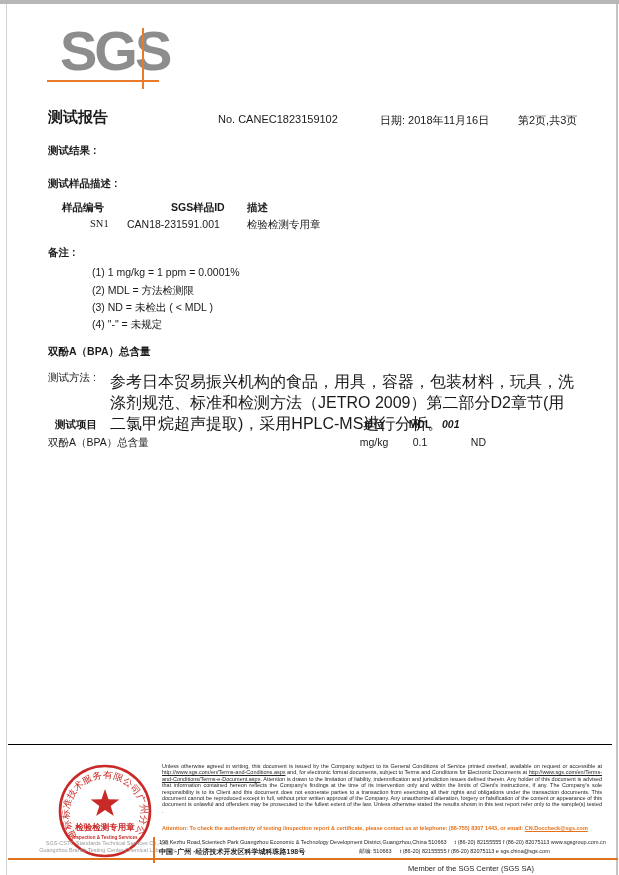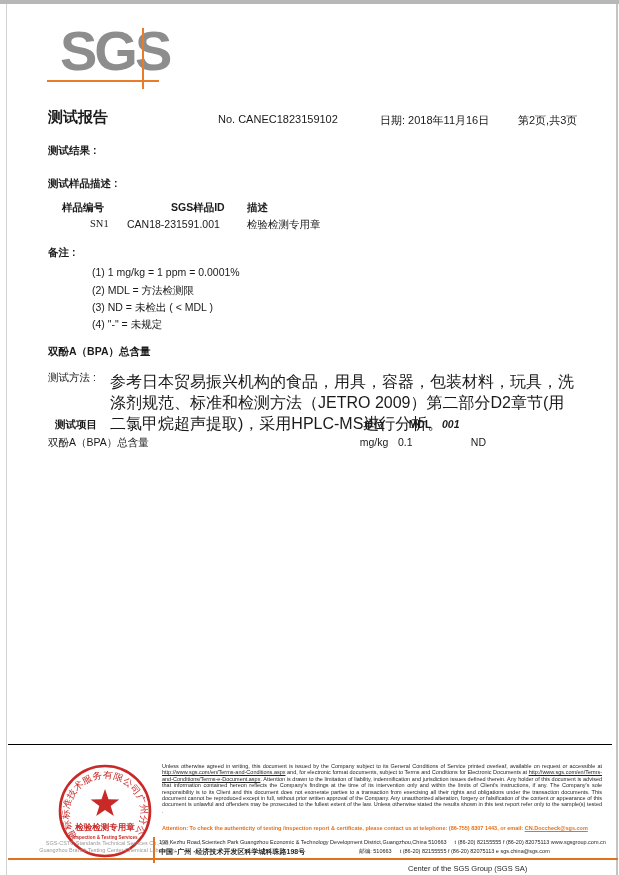--- a/index.html
+++ b/index.html
@@ -46,21 +46,21 @@
   .bpa-heading { left:48px; top:345px; }
   .method-label { left:48px; top:371px; }
   .method-text { left:110px; top:371px; width:470px; font-size:16px; line-height:21px; color:#1a1a1a; }
 
   .rt-h-item { left:55px; top:418px; }
   .rt-h-unit { left:352px; top:418px; width:44px; text-align:center; }
   .rt-h-mdl { left:398px; top:418px; width:44px; text-align:center; }
   .rt-h-001 { left:442px; top:418px; width:44px; font-style:italic; }
   .rt-r-item { left:48px; top:436px; }
   .rt-r-unit { left:352px; top:436px; width:44px; text-align:center; }
-  .rt-r-mdl { left:398px; top:436px; width:44px; }
+  .rt-r-mdl { left:398px; top:436px; width:44px; text-align:center; }
   .rt-r-001 { left:442px; top:436px; width:44px; text-align:right; }
 
   .footer-rule { left:8px; top:744px; width:604px; height:1px; background:#000000; }
 
   
   .stamp-svg { left:52px; top:763px; width:106px; height:100px; }
 
   .company-lines { left:33px; top:840px; width:150px; font-size:5.5px; line-height:7px; color:#9a9a9a; text-align:center; }
 
   .disclaimer { left:162px; top:763px; width:440px; font-size:5.5px; line-height:6.4px; color:#262626; text-align:justify; }
@@ -155,14 +155,14 @@
     </div>
     <div class="addr-row addr-cn-name">
       <span>中国 ·广州 ·经济技术开发区科学城科珠路198号</span>
       <span class="gap" style="flex:0 0 54px;"></span>
       <span style="font-weight:normal;font-size:5.5px;">邮编: 510663</span>
       <span class="gap"></span>
       <span style="font-weight:normal;font-size:5.5px;">t (86-20) 82155555   f (86-20) 82075113   e  sgs.china@sgs.com</span>
     </div>
   </div>
   <div class="abs footer-hline"></div>
-  <div class="abs member-line">Center of the SGS Group (SGS SA)</div>
+  <div class="abs member-line">Member of the SGS Center (SGS SA)</div>
 </div>
 
 </body></html>

